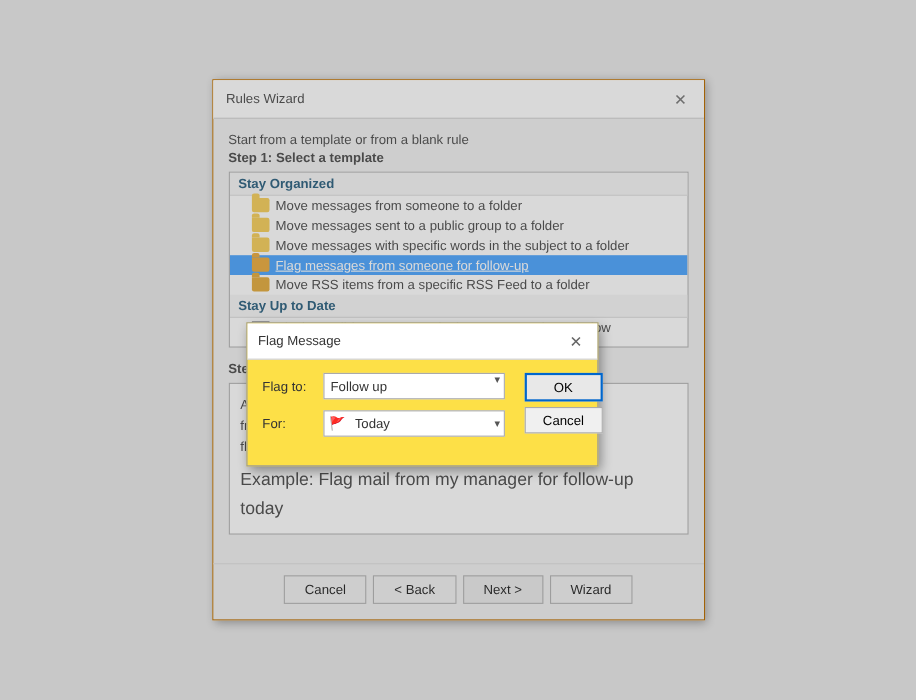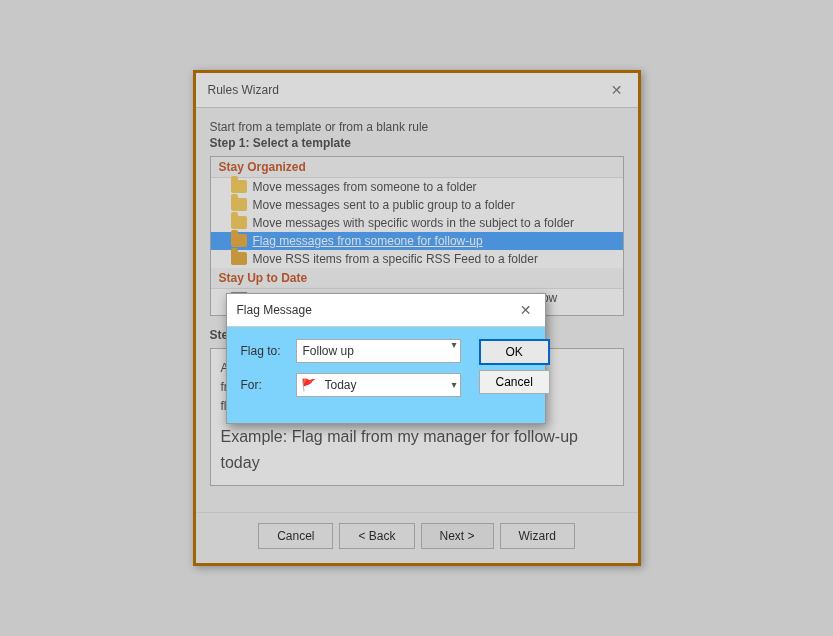--- a/index.html
+++ b/index.html
@@ -10,21 +10,21 @@
       display: flex;
       align-items: center;
       justify-content: center;
       width: 833px;
       height: 636px;
     }
 
     
     .main-dialog {
       background: #f0f0f0;
-      border: 3px solid #a16207;
+      border: 1px solid #a16207;
       width: 448px;
       box-shadow: 2px 2px 8px rgba(0,0,0,0.3);
       position: relative;
     }
 
     .main-dialog-titlebar {
       background: #fff;
       border-bottom: 1px solid #ccc;
       padding: 8px 12px;
       display: flex;
@@ -78,21 +78,21 @@
       height: 160px;
       overflow: hidden;
       margin-bottom: 12px;
     }
 
     .group-header {
       background: #f5f5f5;
       padding: 3px 8px;
       font-weight: 600;
       font-size: 12px;
-      color: #c2410c;
+      color: #0c4a6e;
       border-bottom: 1px solid #ddd;
     }
 
     .list-item {
       display: flex;
       align-items: center;
       padding: 2px 16px 2px 20px;
       cursor: pointer;
       font-size: 12px;
       color: #333;
@@ -215,21 +215,21 @@
       z-index: 10;
       display: flex;
       align-items: flex-start;
       justify-content: flex-start;
       padding-top: 220px;
       padding-left: 30px;
     }
 
     
     .flag-dialog {
-      background: #7dd3fc;
+      background: #fde047;
       border: 1px solid #999;
       width: 320px;
       box-shadow: 2px 4px 10px rgba(0,0,0,0.4);
       position: relative;
       z-index: 20;
     }
 
     .flag-dialog-titlebar {
       background: #fff;
       border-bottom: 1px solid #ccc;

